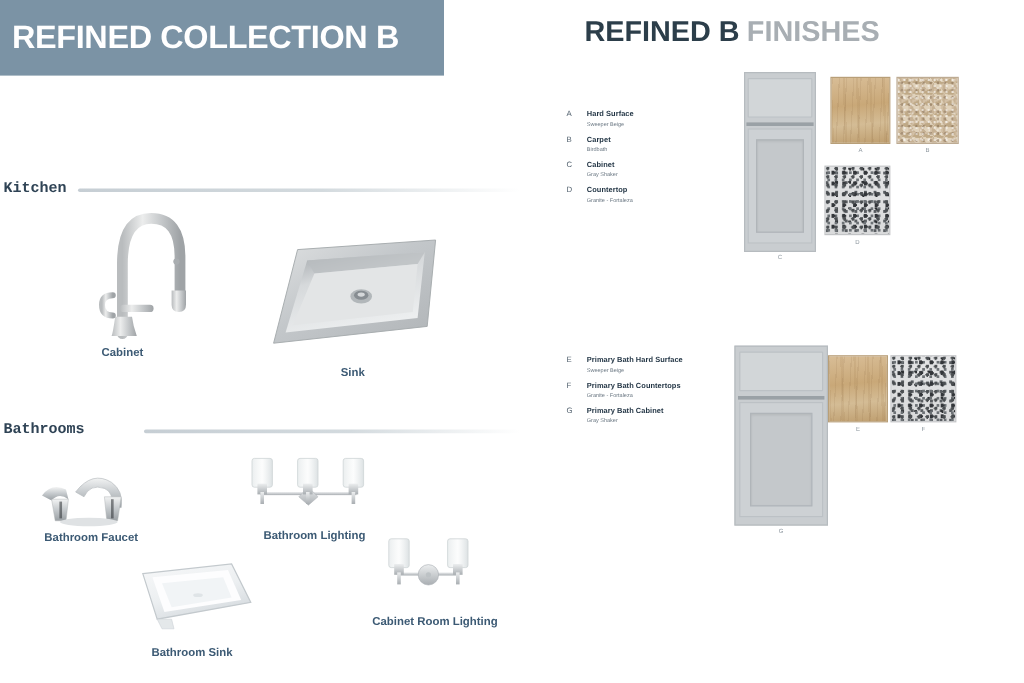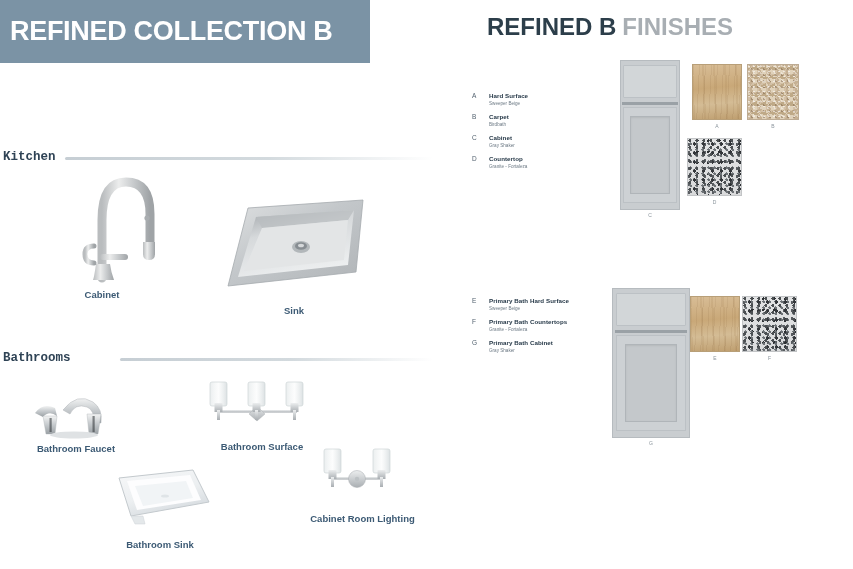--- a/index.html
+++ b/index.html
@@ -201,21 +201,21 @@
         <rect x="47.5" y="23" width="8" height="9" fill="url(#chrome2)"></rect>
         <rect x="50" y="30" width="3" height="10" fill="url(#chrome2)"></rect>
       </g>
       <g>
         <rect x="81" y="2" width="17" height="24" rx="2" fill="url(#glass1)" stroke="#cfd5d7" stroke-width="0.7"></rect>
         <rect x="85.5" y="23" width="8" height="9" fill="url(#chrome2)"></rect>
         <rect x="88" y="30" width="3" height="10" fill="url(#chrome2)"></rect>
       </g>
     </svg>
   </div>
-  <div class="fx-label" style="left:202px; top:441px; width:120px;">Bathroom Surface</div>
+  <div class="fx-label" style="left:202px; top:441px; width:120px;">Bathroom Lighting</div>
 
   <div class="product" style="left:105px; top:462px; width:110px; height:66px;">
     <svg width="110" height="66" viewBox="0 0 110 66">
       <defs>
         <linearGradient id="porc" x1="0" y1="0" x2="0.5" y2="1">
           <stop offset="0%" stop-color="#f7f8f9"></stop>
             <stop offset="60%" stop-color="#eceff1"></stop>
           <stop offset="100%" stop-color="#d7dce0"></stop>
         </linearGradient>
       </defs>

